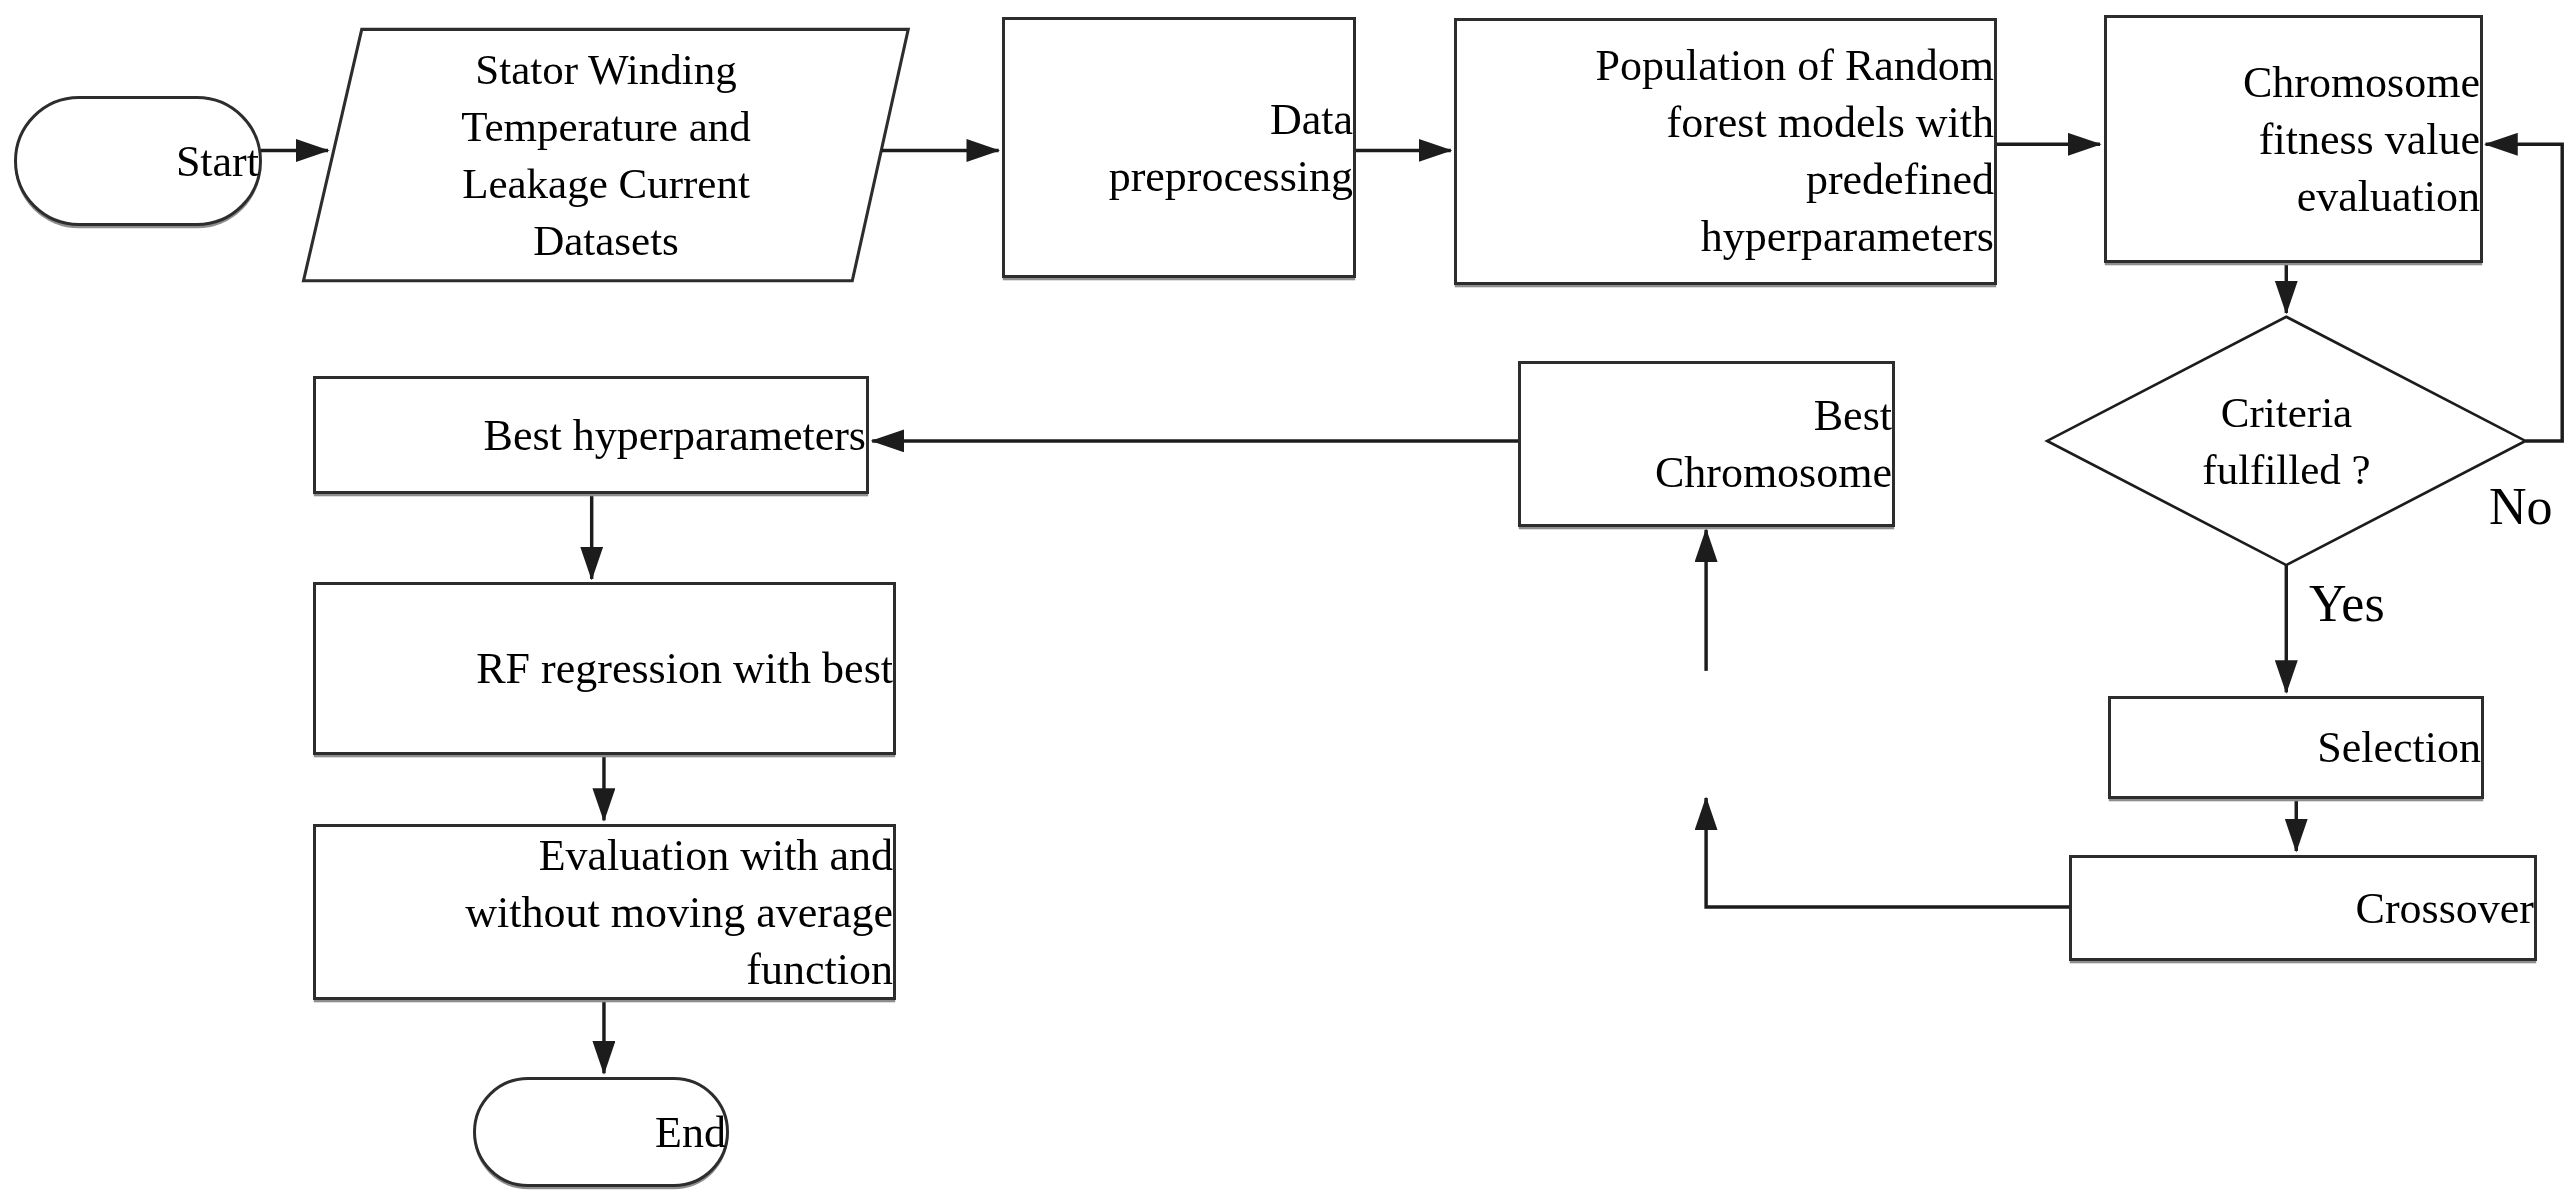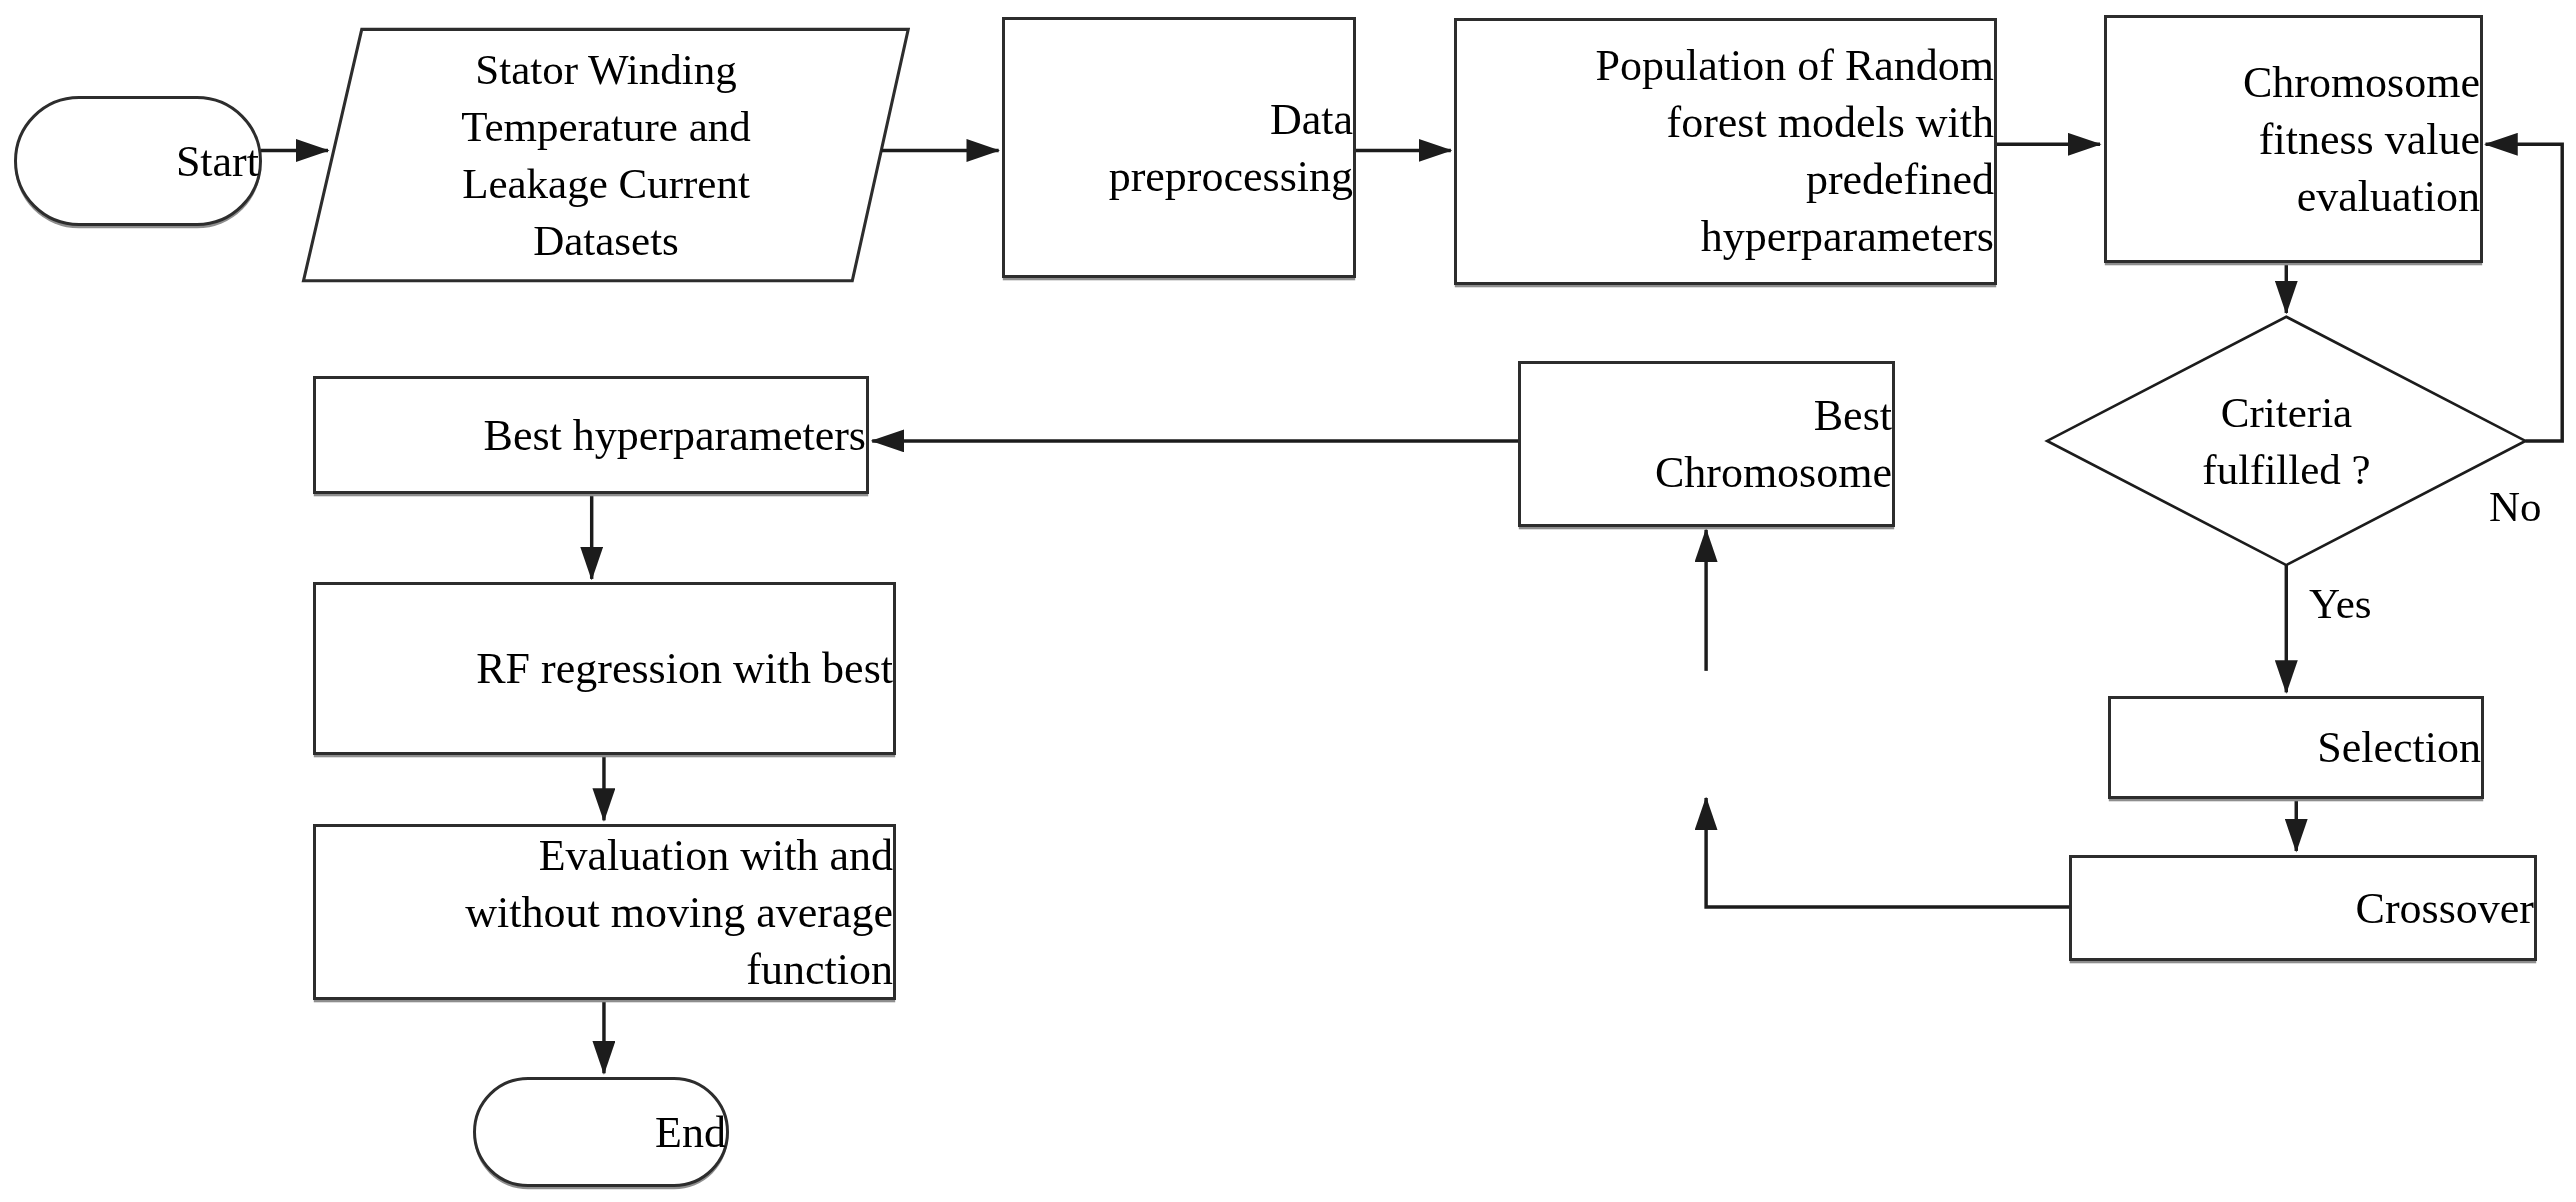--- a/index.html
+++ b/index.html
@@ -43,21 +43,21 @@
     flex-direction: column;
     align-items: center;
     justify-content: center;
     text-align: center;
     font-size: 43px;
     line-height: 57px;
     z-index: 3;
   }
   .edge-label {
     position: absolute;
-    font-size: 43px;
+    font-size: 52px;
     line-height: 46px;
     z-index: 3;
     white-space: nowrap;
   }
 </style>
 </head>
 <body>
 
 <div class="canvas">
 

